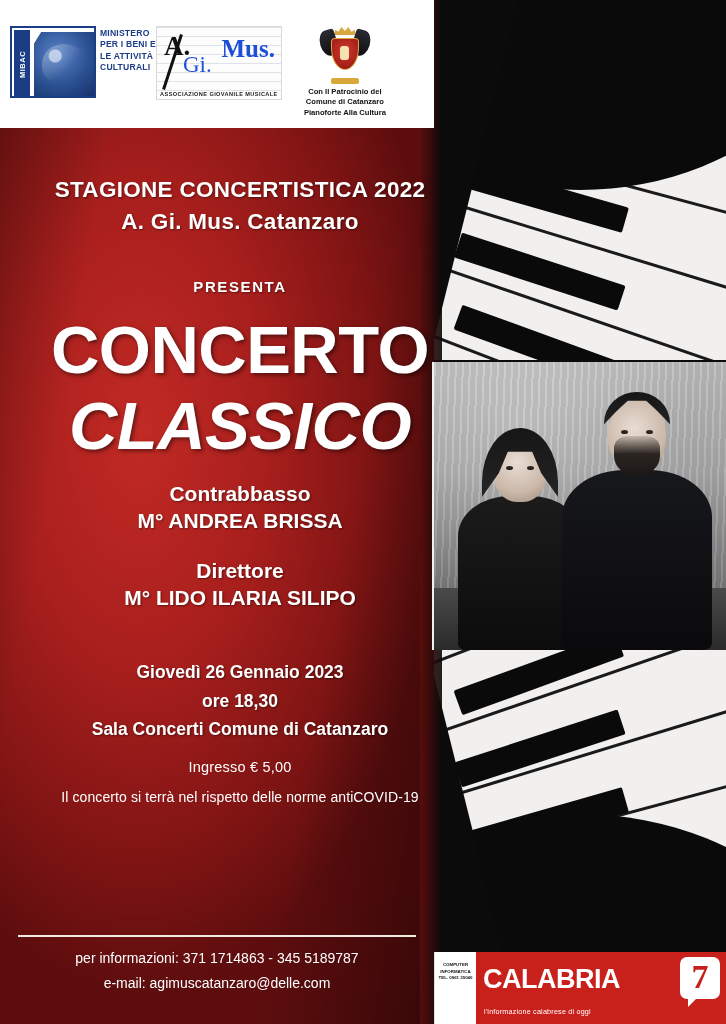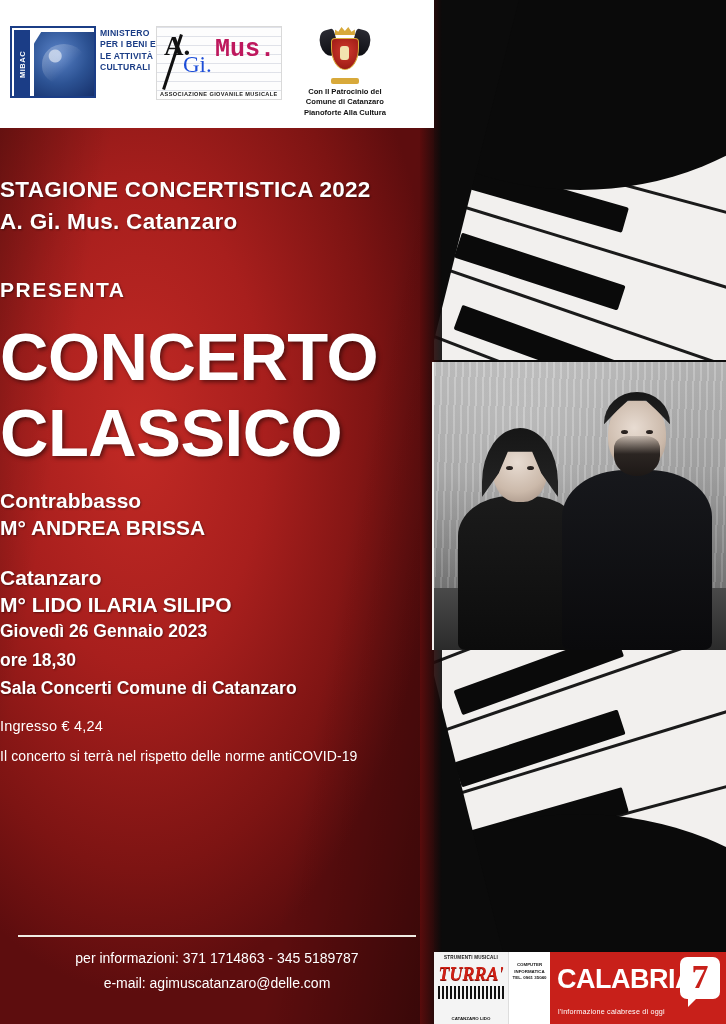--- a/index.html
+++ b/index.html
@@ -186,22 +186,22 @@
     font-size: 27px; font-weight: bold; color: #111;
     font-family: "Liberation Serif", serif;
   }
   .agimus-gi {
     position: absolute; left: 26px; top: 25px;
     font-size: 23px; font-weight: normal; color: #1d4ed8;
     font-family: "Liberation Serif", serif;
   }
   .agimus-mus {
     position: absolute; right: 6px; top: 8px;
-    font-size: 25px; font-weight: bold; color: #be185d;
-    font-family: Liberation Mono, monospace;
+    font-size: 25px; font-weight: bold; color: #1d4ed8;
+    font-family: Liberation Serif, serif;
   }
   .agimus-slash {
     position: absolute;
     left: 14px; top: 6px;
     width: 3px; height: 58px;
     background: #111;
     transform: rotate(18deg);
   }
   .agimus-sub {
     position: absolute;
@@ -350,62 +350,63 @@
   }
   .fig-eye.l { left: 13px; }
   .fig-eye.r { right: 13px; }
 
   
   .copy {
     position: absolute;
     left: 0; top: 128px;
     width: 480px;
     color: #ffffff;
-    text-align: left;
+    text-align: center;
     z-index: 4;
   }
   .season {
     margin-top: 46px;
     font-size: 22.5px;
     font-weight: bold;
     letter-spacing: 0.3px;
     line-height: 1.42;
     text-shadow: 1px 1px 2px rgba(0,0,0,0.45);
     white-space: pre-line;
   }
   .presenta {
     margin-top: 40px;
-    font-size: 21px;
+    font-size: 15px;
     font-weight: bold;
     letter-spacing: 1.6px;
     text-shadow: 1px 1px 2px rgba(0,0,0,0.45);
   }
   .title {
     margin-top: 22px;
     font-size: 67px;
     font-weight: bold;
     line-height: 0.98;
     letter-spacing: -0.5px;
     text-shadow: 2px 2px 4px rgba(0,0,0,0.5);
   }
-  .title .l2 { display: block; margin-top: 10px; }
+  .title .l2 { display: block; margin-top: 10px; font-style: italic; }
 
   .roles { margin-top: 24px; }
   .role-block + .role-block { margin-top: 26px; }
   .role-instrument {
     font-size: 21px; font-weight: bold;
     text-shadow: 1px 1px 2px rgba(0,0,0,0.45);
   }
   .role-name {
     margin-top: 3px;
     font-size: 21px; font-weight: bold;
     text-shadow: 1px 1px 2px rgba(0,0,0,0.45);
   }
 
   .when {
+    margin-top: 48px;
     font-size: 17.5px;
     font-weight: bold;
     line-height: 1.62;
     text-shadow: 1px 1px 2px rgba(0,0,0,0.45);
     white-space: pre-line;
   }
 
   .director {
     margin-top: 38px;
     font-size: 19px;
@@ -658,48 +659,42 @@
       <span class="l1">CONCERTO</span>
       <span class="l2">CLASSICO</span>
     </div>
 
     <div class="roles">
       <div class="role-block">
         <div class="role-instrument">Contrabbasso</div>
         <div class="role-name">M° ANDREA BRISSA</div>
       </div>
       <div class="role-block">
-        <div class="role-instrument">Catanzaro</div>
+        <div class="role-instrument">Direttore</div>
         <div class="role-name">M° LIDO ILARIA SILIPO</div>
       </div>
     </div>
 
     <div class="when">Giovedì 26 Gennaio 2023
 ore 18,30
 Sala Concerti Comune di Catanzaro</div>
 
 
-    <div class="price">Ingresso € 4,24</div>
+    <div class="price">Ingresso € 5,00</div>
     <div class="covid">Il concerto si terrà nel rispetto delle norme antiCOVID-19</div>
   </div>
 
   <div class="rule"></div>
 
   <div class="contact">
     <div class="contact-line">per informazioni: 371 1714863 - 345 5189787</div>
     <div class="contact-line">e-mail: agimuscatanzaro@delle.com</div>
   </div>
 
   <div class="sponsors">
-    <div class="spon-turra">
-      <div class="turra-top">STRUMENTI MUSICALI</div>
-      <div class="turra-word">TURRA'</div>
-      <div class="turra-strip"></div>
-      <div class="turra-bot">CATANZARO LIDO</div>
-    </div>
     <div class="spon-mid">COMPUTER
 INFORMATICA
 TEL. 0961 35040</div>
     <div class="spon-cal">
       <div class="cal-red"></div>
       <div class="cal-word">CALABRIA</div>
       <div class="cal-bubble">
         <div class="cal-seven">7</div>
       </div>
       <div class="cal-tag">l'informazione calabrese di oggi</div>

